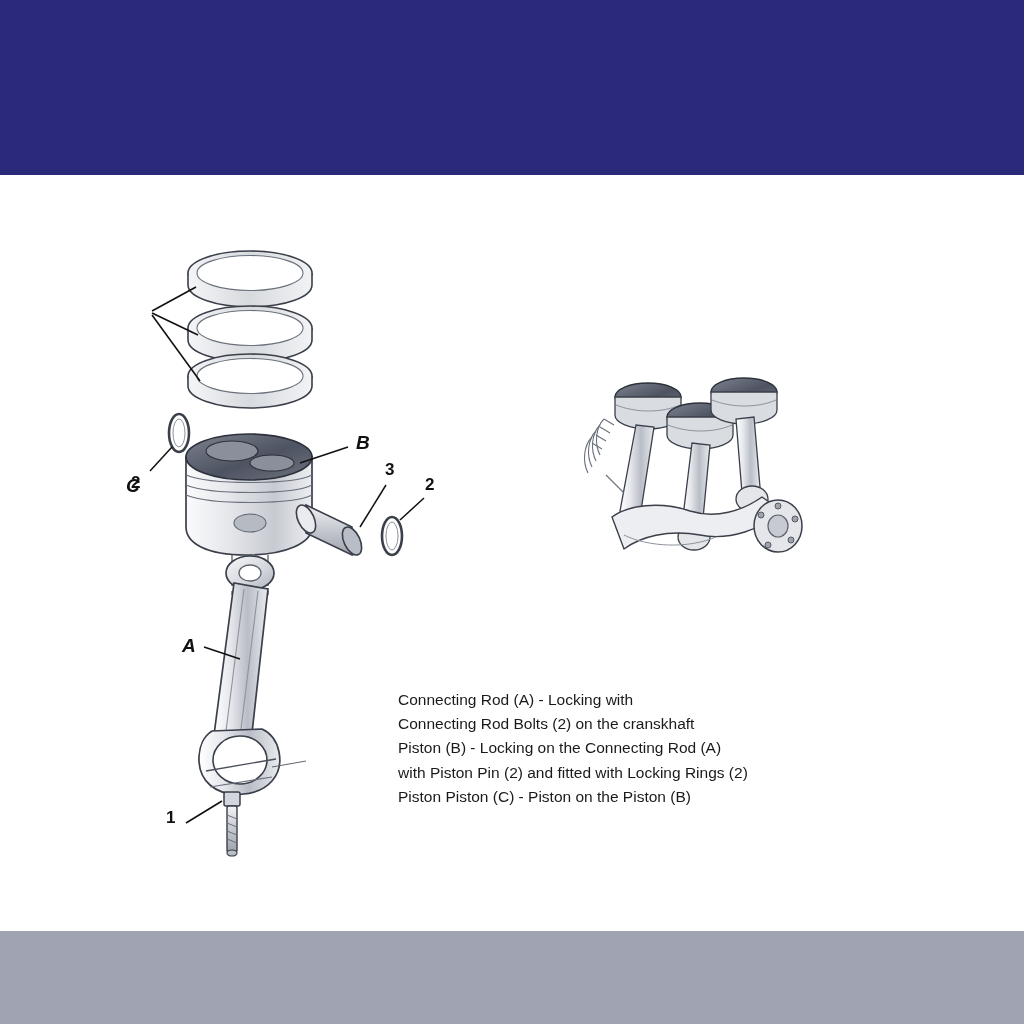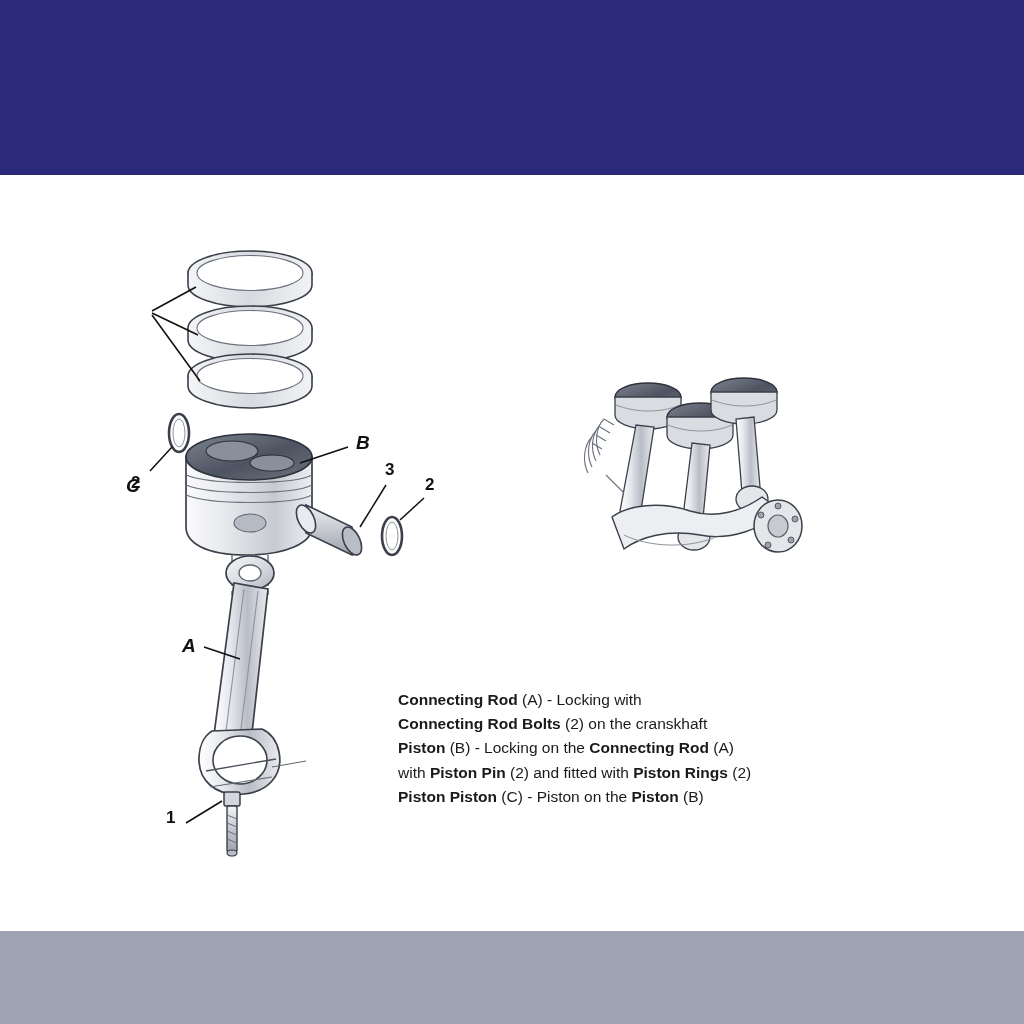--- a/index.html
+++ b/index.html
@@ -45,21 +45,21 @@
   .caption {
     position: absolute;
     left: 398px;
     top: 688px;
     width: 470px;
     font-size: 15.5px;
     line-height: 24.2px;
     color: #1a1a1a;
     white-space: nowrap;
   }
-  .caption b { font-weight: bold; }
+  .caption b { font-weight: normal; }
   .caption .line { display: block; }
   .callout {
     position: absolute;
     font-style: italic;
     font-weight: bold;
     color: #111111;
     font-size: 19px;
   }
   .callout.num {
     font-style: normal;
@@ -269,20 +269,20 @@
     <span class="line">
       <b>Connecting Rod</b><span> (A) - Locking with</span>
     </span>
     <span class="line">
       <b>Connecting Rod Bolts</b><span> (2) on the cranskhaft</span>
     </span>
     <span class="line">
       <b>Piston</b><span> (B) - Locking on the </span><b>Connecting Rod</b><span> (A)</span>
     </span>
     <span class="line">
-      <span>with </span><b>Piston Pin</b><span> (2) and fitted with </span><b>Piston Rings</b><span> (2)</span>
+      <span>with </span><b>Piston Pin</b><span> (2) and fitted with </span><b>Locking Rings</b><span> (2)</span>
     </span>
     <span class="line">
       <b>Piston Piston</b><span> (C) - Piston on the </span><b>Piston</b><span> (B)</span>
     </span>
   </div>
 
 </div>
 
 </body></html>

